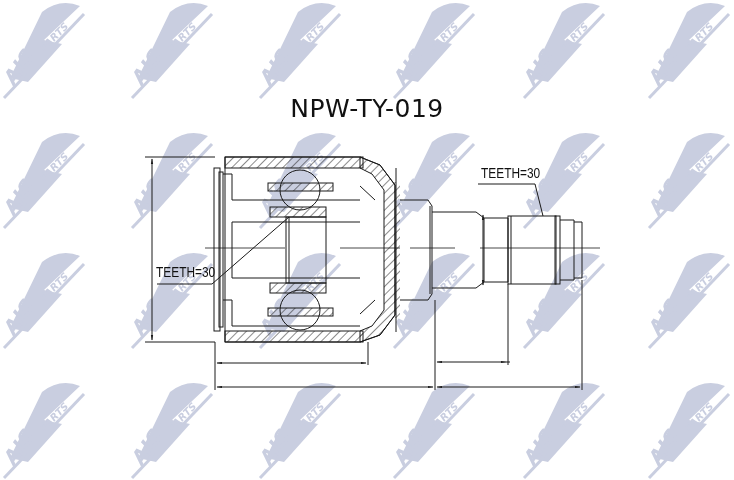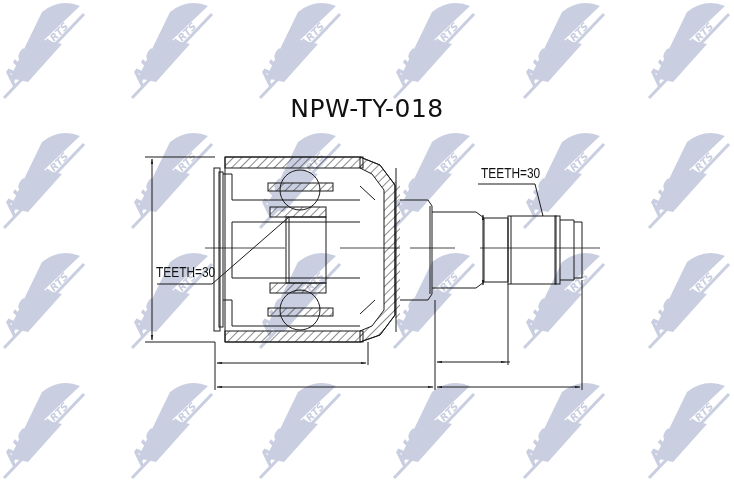--- a/index.html
+++ b/index.html
@@ -246,15 +246,15 @@
       <line x1="582" y1="280" x2="582" y2="390"></line>
       <line x1="217" y1="363" x2="366" y2="363" marker-start="url(#arr)" marker-end="url(#arr)"></line>
       <line x1="510" y1="362" x2="506" y2="362"></line>
       <line x1="437" y1="362" x2="506" y2="362" marker-start="url(#arr)" marker-end="url(#arr)"></line>
       <line x1="217" y1="387" x2="433" y2="387" marker-start="url(#arr)" marker-end="url(#arr)"></line>
       <line x1="437" y1="387" x2="580" y2="387" marker-start="url(#arr)" marker-end="url(#arr)"></line>
     </g>
   </g>
 </svg>
 
-<div class="title">NPW-TY-018</div>
+<div class="title">NPW-TY-019</div>
 <div class="label" style="left:156px;top:264px;">TEETH=30</div>
 <div class="label" style="left:481px;top:165px;">TEETH=30</div>
 
 </body></html>

